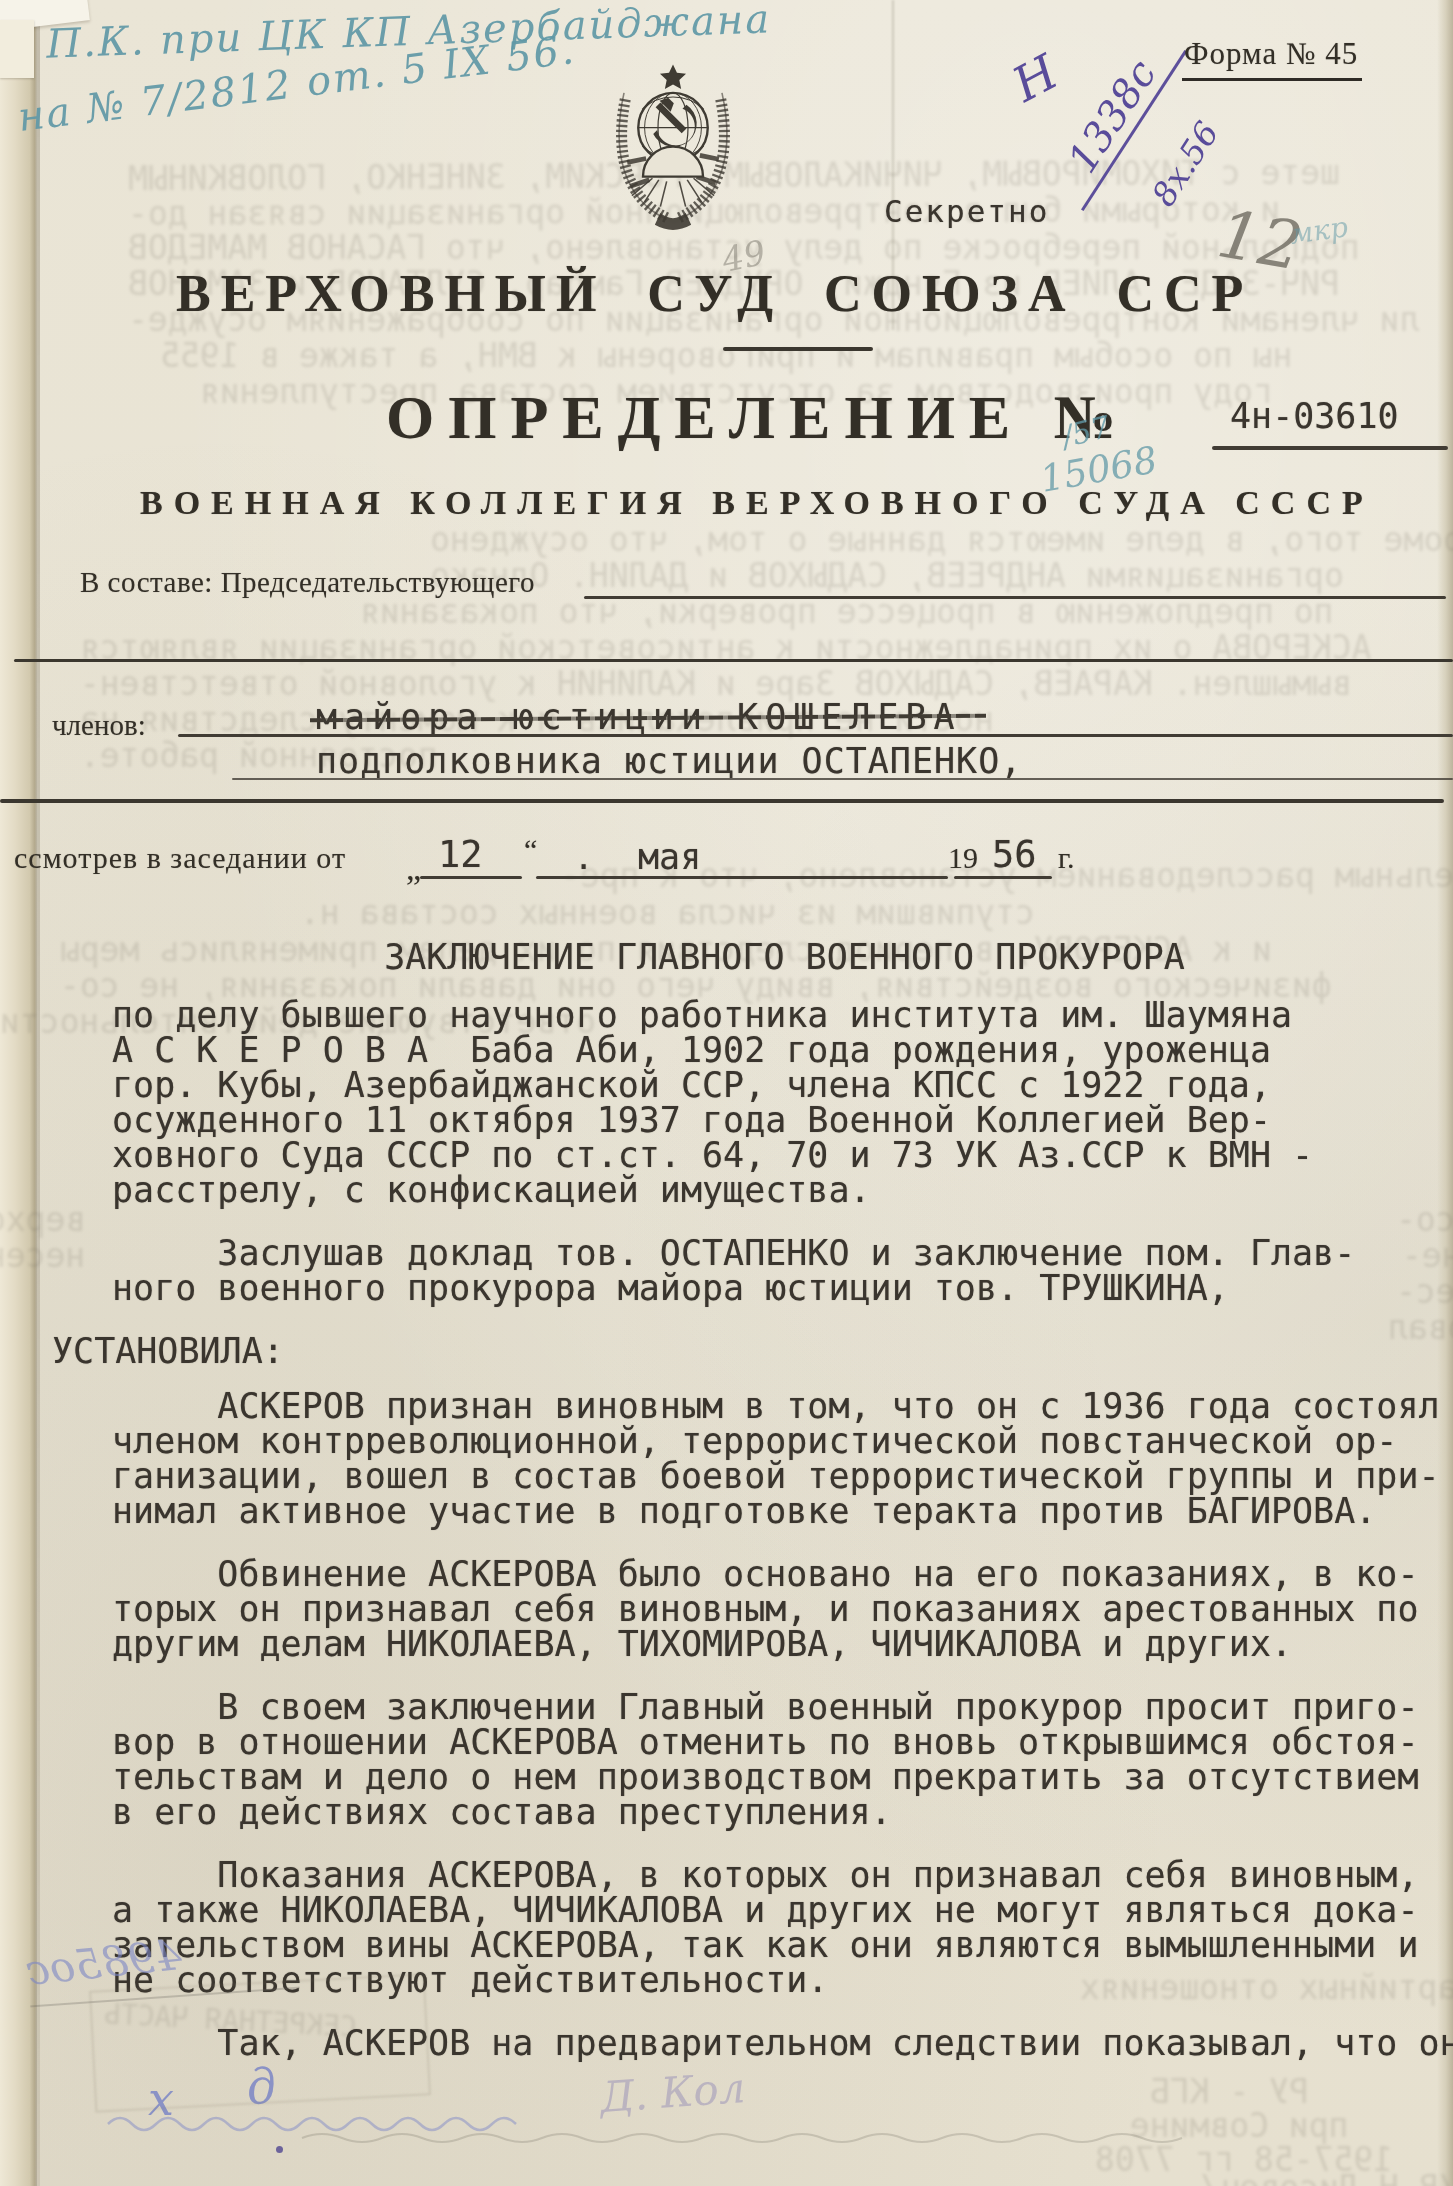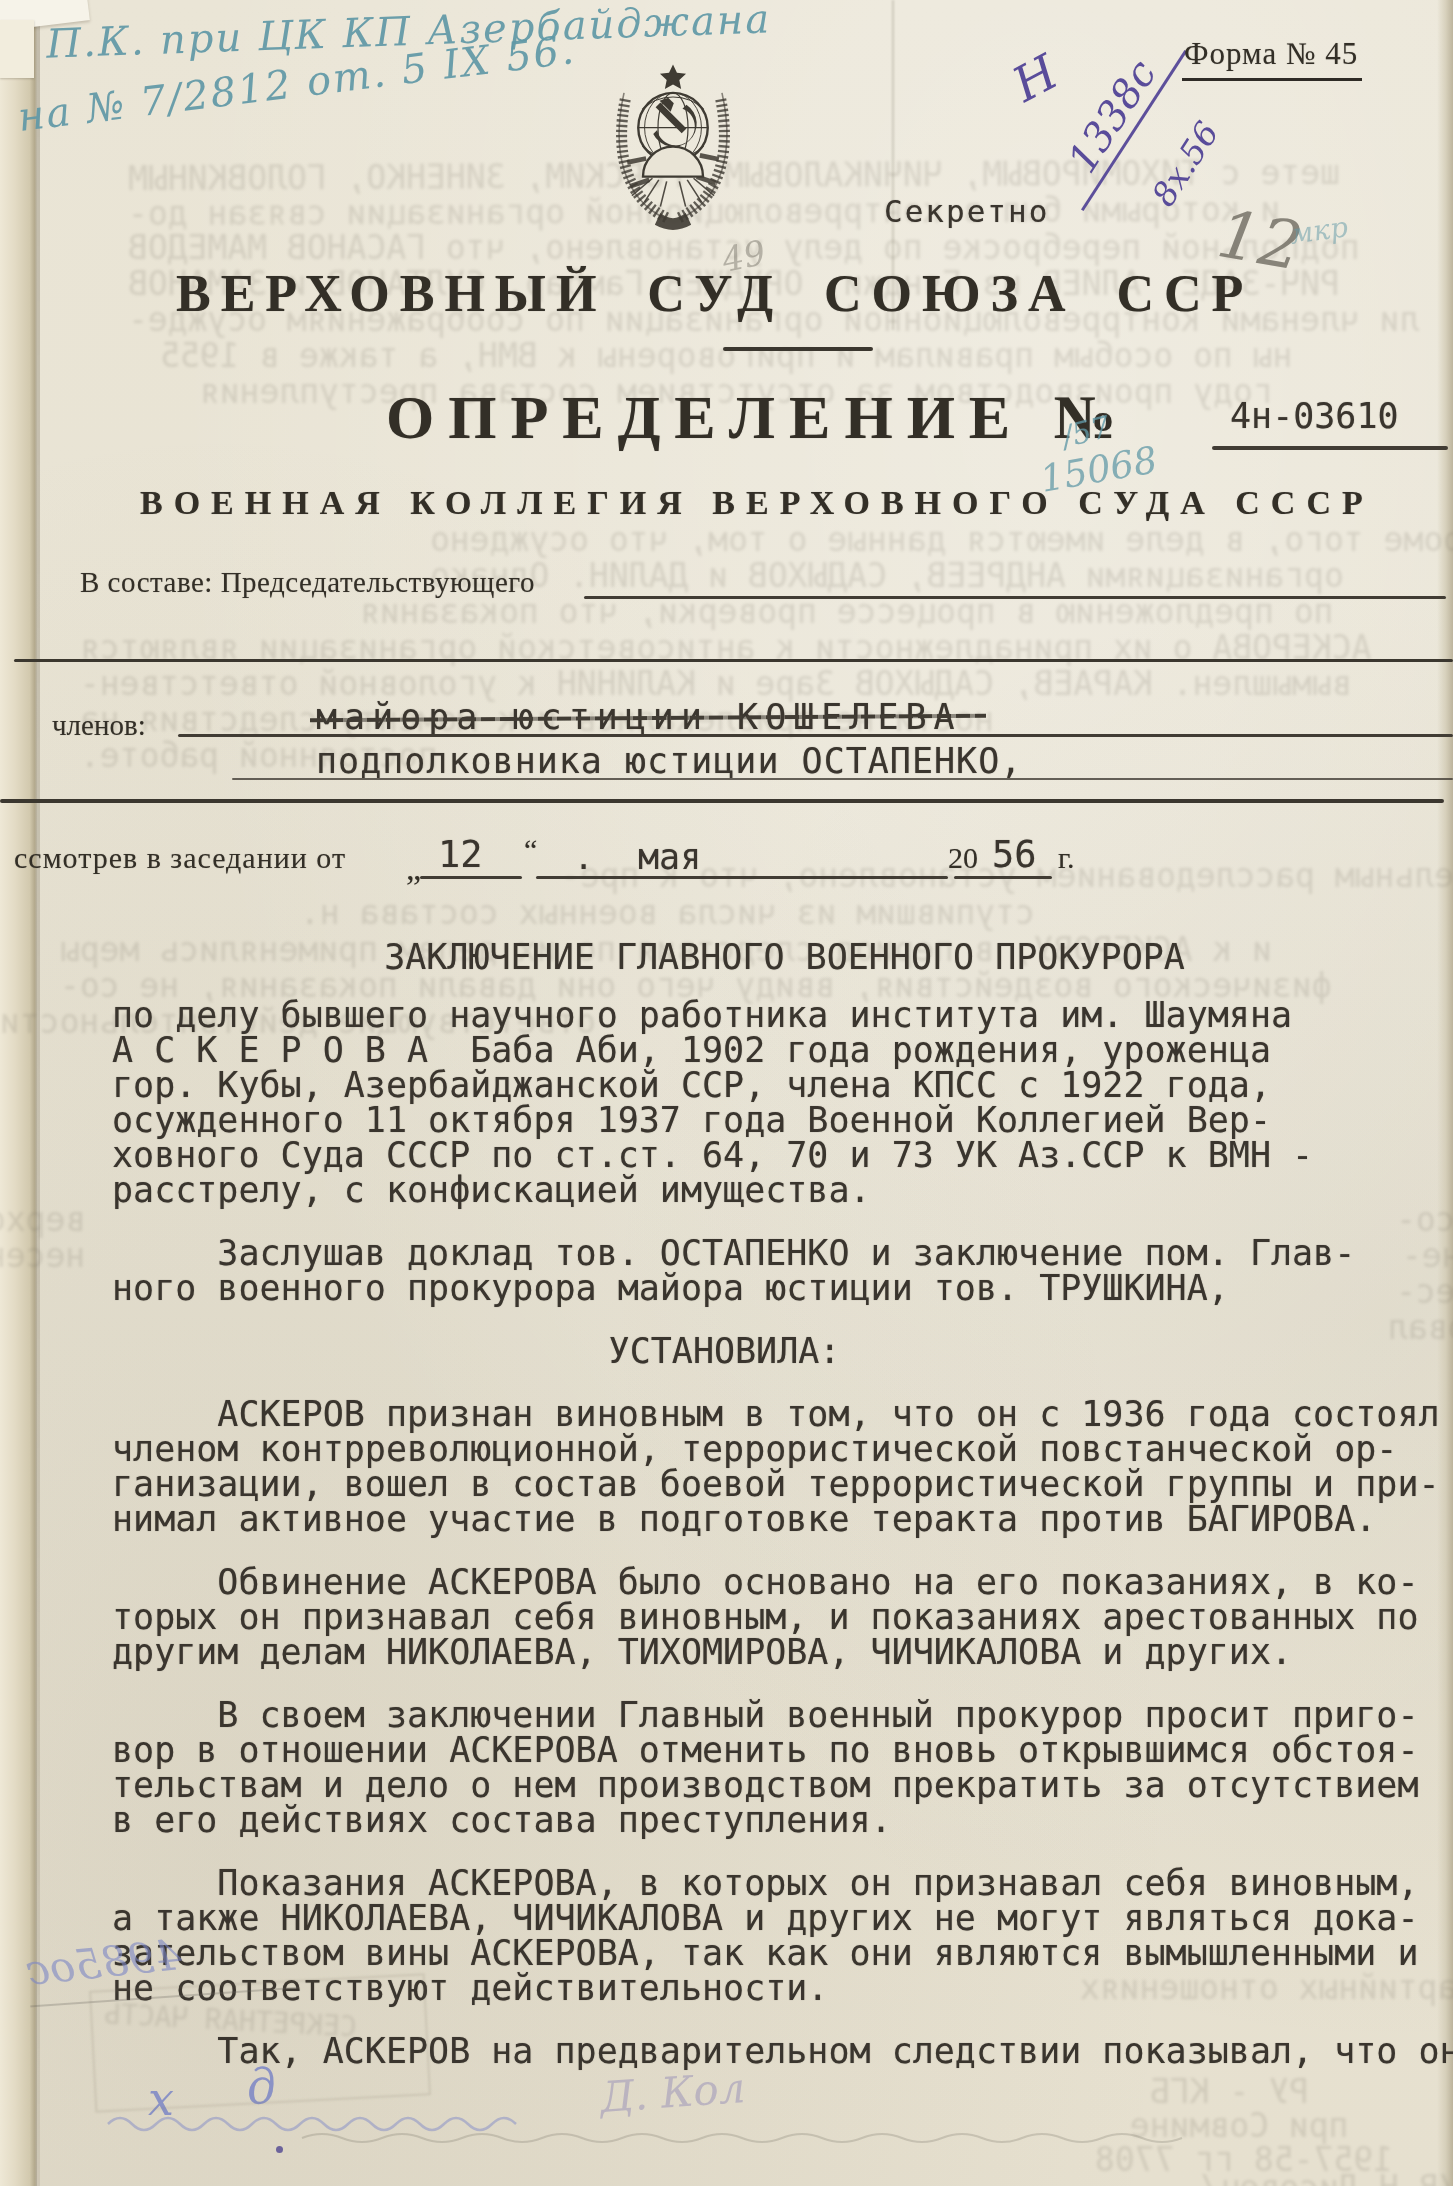--- a/index.html
+++ b/index.html
@@ -84,21 +84,21 @@
   .u-month{left:536px;top:876px;width:412px;height:3px;}
   .year-prefix{position:absolute;left:948px;top:841px;font-size:30px;}
   .session-year{position:absolute;left:992px;top:833px;font-size:37px;}
   .u-year{left:954px;top:876px;width:98px;height:3px;}
   .year-suffix{position:absolute;left:1058px;top:841px;font-size:30px;}
   
   .document-body{position:absolute;left:112px;top:940px;width:1345px;
     font-family:"DejaVu Sans Mono",monospace;font-size:35px;line-height:35px;
     color:#3a352e;text-shadow:0 0 1px rgba(58,53,46,.5);}
   .body-heading{text-align:center;white-space:pre;margin-bottom:23px;}
-  .body-heading2{text-align:center;white-space:pre;margin-bottom:28px;transform:translateX(-60px);}
+  .body-heading2{white-space:pre;margin-bottom:20px;transform:translateX(-60px);}
   .body-para{margin-bottom:28px;}
   .body-line{white-space:pre;}
   
   .bleed{position:absolute;font-family:"DejaVu Sans Mono",monospace;font-size:33px;
     color:#6f695c;opacity:.18;filter:blur(1.4px);white-space:pre;pointer-events:none;}
   
   .mirror-number{left:26px;top:1938px;font-size:42px;transform:scaleX(-1) rotate(6deg);opacity:.7;}
   .x-mark{left:148px;top:2072px;font-size:46px;}
   .d-mark{left:246px;top:2058px;font-size:48px;transform:rotate(-8deg);}
   .squiggle{position:absolute;pointer-events:none;}
@@ -223,21 +223,21 @@
   <div class="rule rule-mid"></div>
 
   <div class="session-label serif">ссмотрев в заседании от</div>
   <div class="q-open serif">„</div>
   <div class="session-day typed">12</div>
   <div class="q-close serif">“</div>
   <div class="session-dot typed">.</div>
   <div class="session-month typed">мая</div>
   <div class="uline u-day"></div>
   <div class="uline u-month"></div>
-  <div class="year-prefix serif">20</div>
+  <div class="year-prefix serif">19</div>
   <div class="session-year typed">56</div>
   <div class="uline u-year"></div>
   <div class="year-suffix serif">г.</div>
 
   <div class="document-body">
       <div class="body-heading">ЗАКЛЮЧЕНИЕ ГЛАВНОГО ВОЕННОГО ПРОКУРОРА</div>
       <div class="body-para">
         <div class="body-line">по делу бывшего научного работника института им. Шаумяна</div>
         <div class="body-line">А С К Е Р О В А  Баба Аби, 1902 года рождения, уроженца</div>
         <div class="body-line">гор. Кубы, Азербайджанской ССР, члена КПСС с 1922 года,</div>

